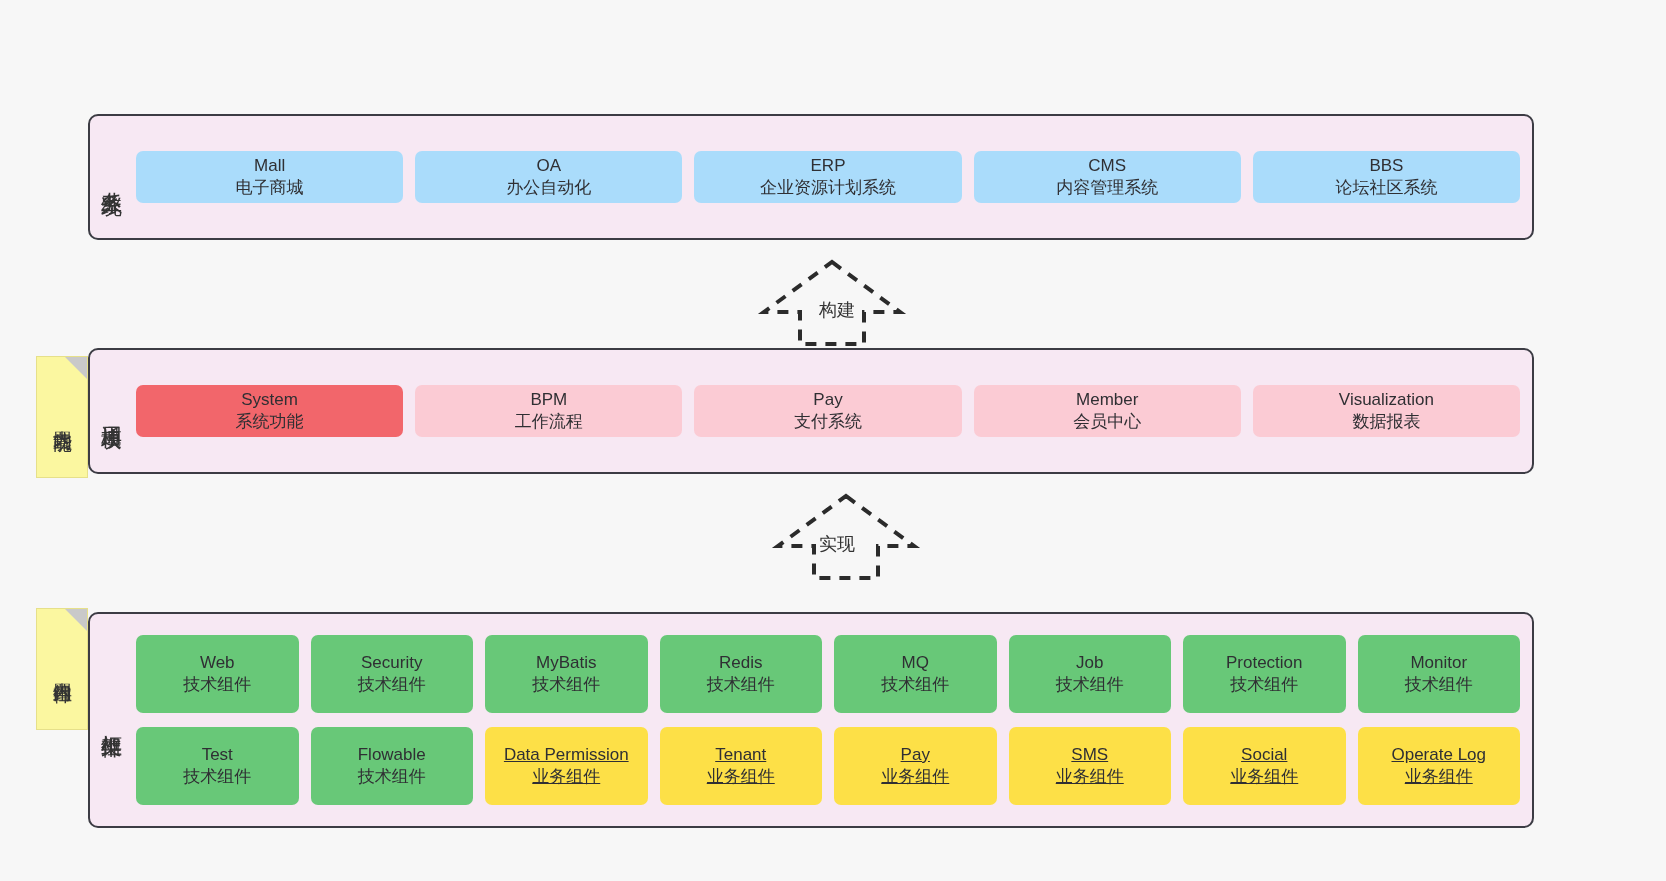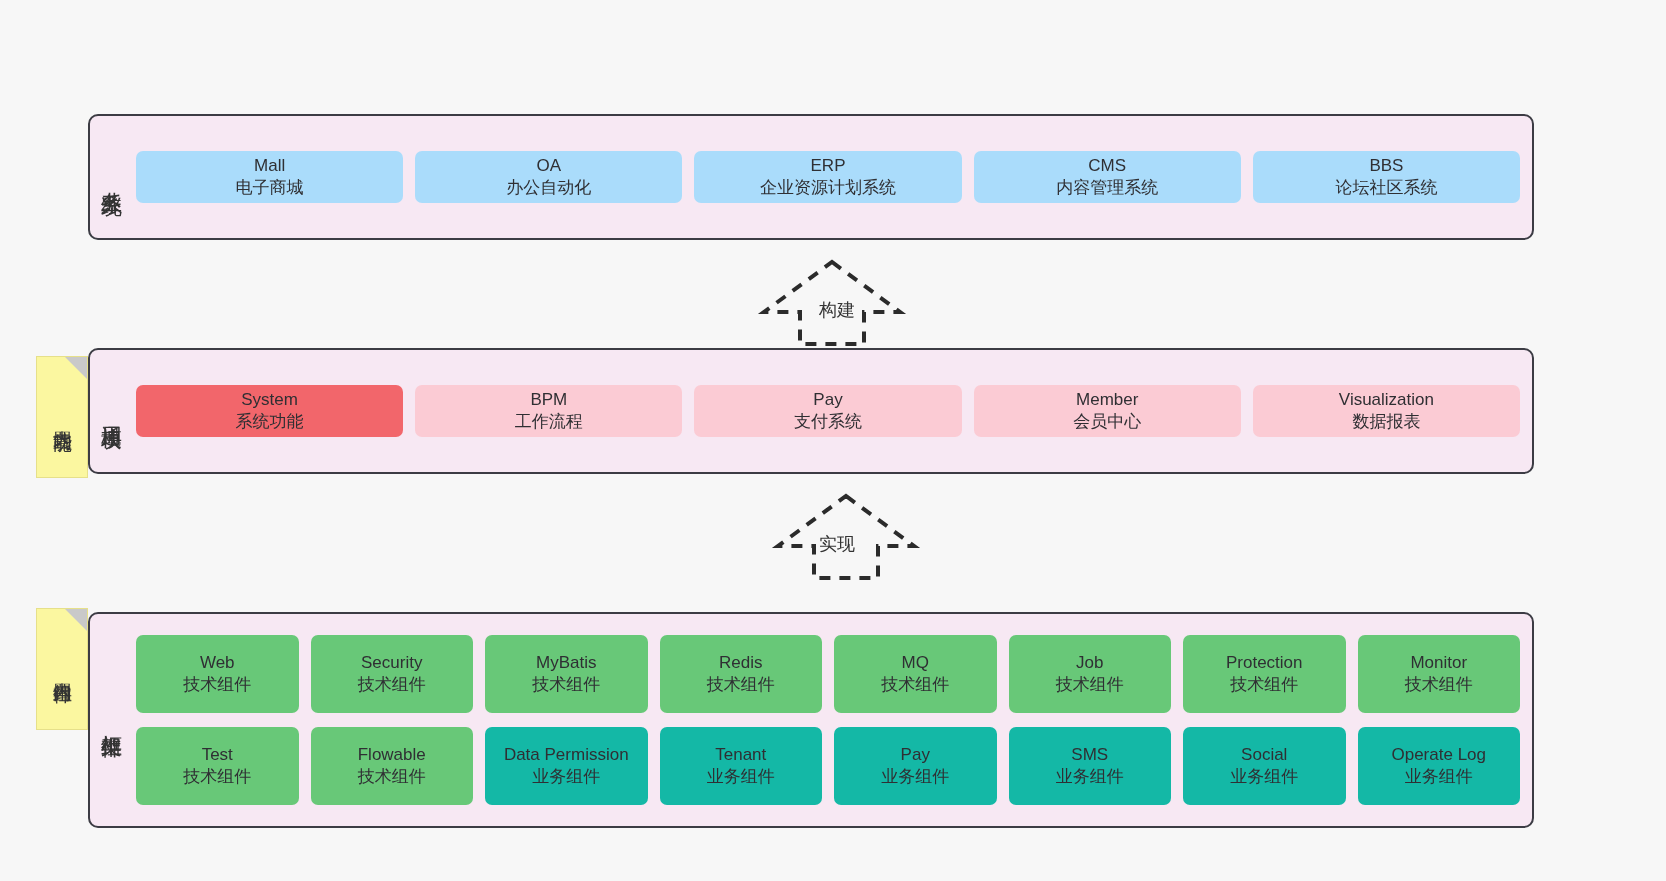--- a/index.html
+++ b/index.html
@@ -84,21 +84,21 @@
     min-width: 0;
   }
   .node .n-en { white-space: nowrap; }
   .node .n-cn { white-space: nowrap; }
   .node.wrap .n-en { white-space: normal; }
 
   .biz   { background: #aadcfb; }
   .mod-strong { background: #f2666b; }
   .mod-soft   { background: #fbcbd4; }
   .tech  { background: #68c878; }
-  .bizc  { background: #14b8a6; }
+  .bizc  { background: #fde047; text-decoration: underline; }
 
   
   .sticky {
     position: absolute;
     background: #fbf7a0;
     border: 1px solid #e6e08a;
     box-sizing: border-box;
     display: flex;
     align-items: center;
     justify-content: center;

